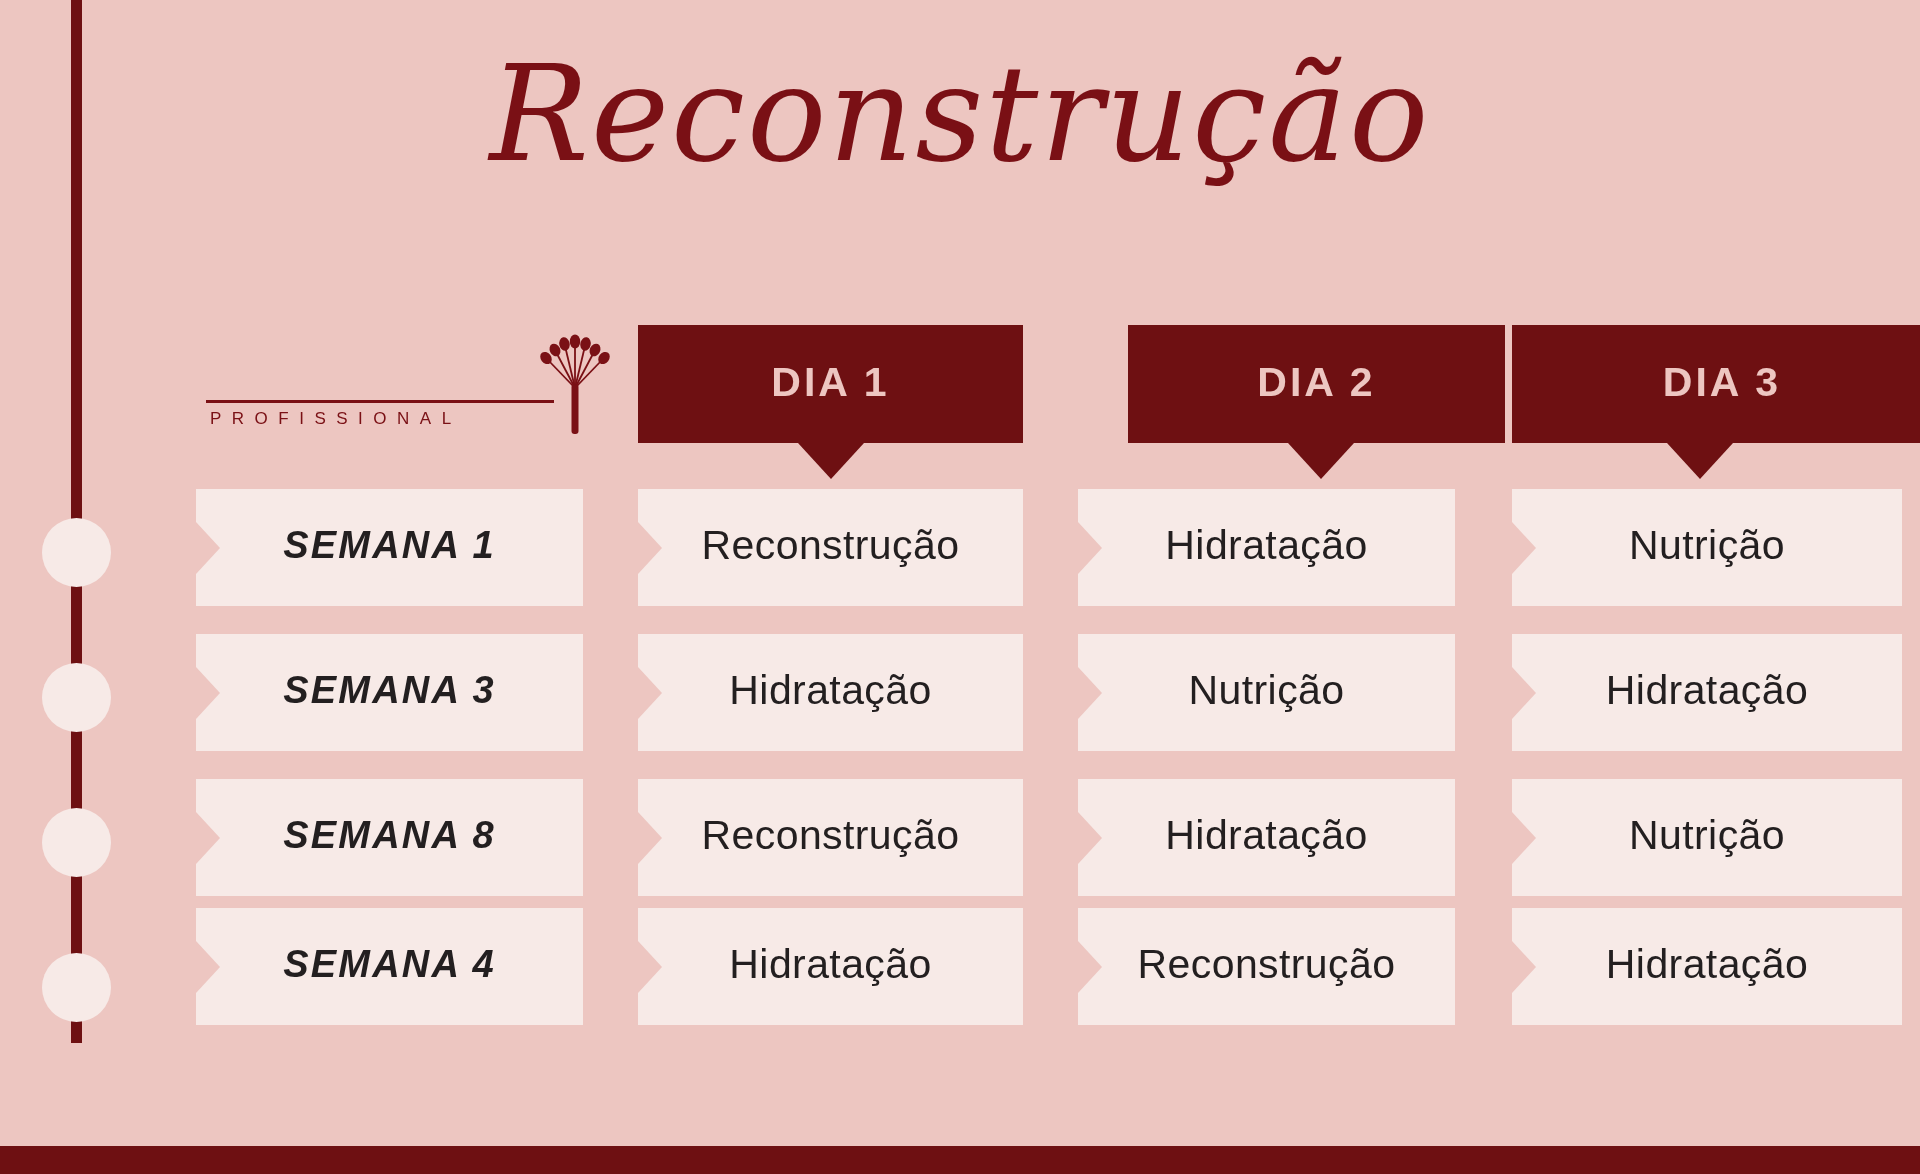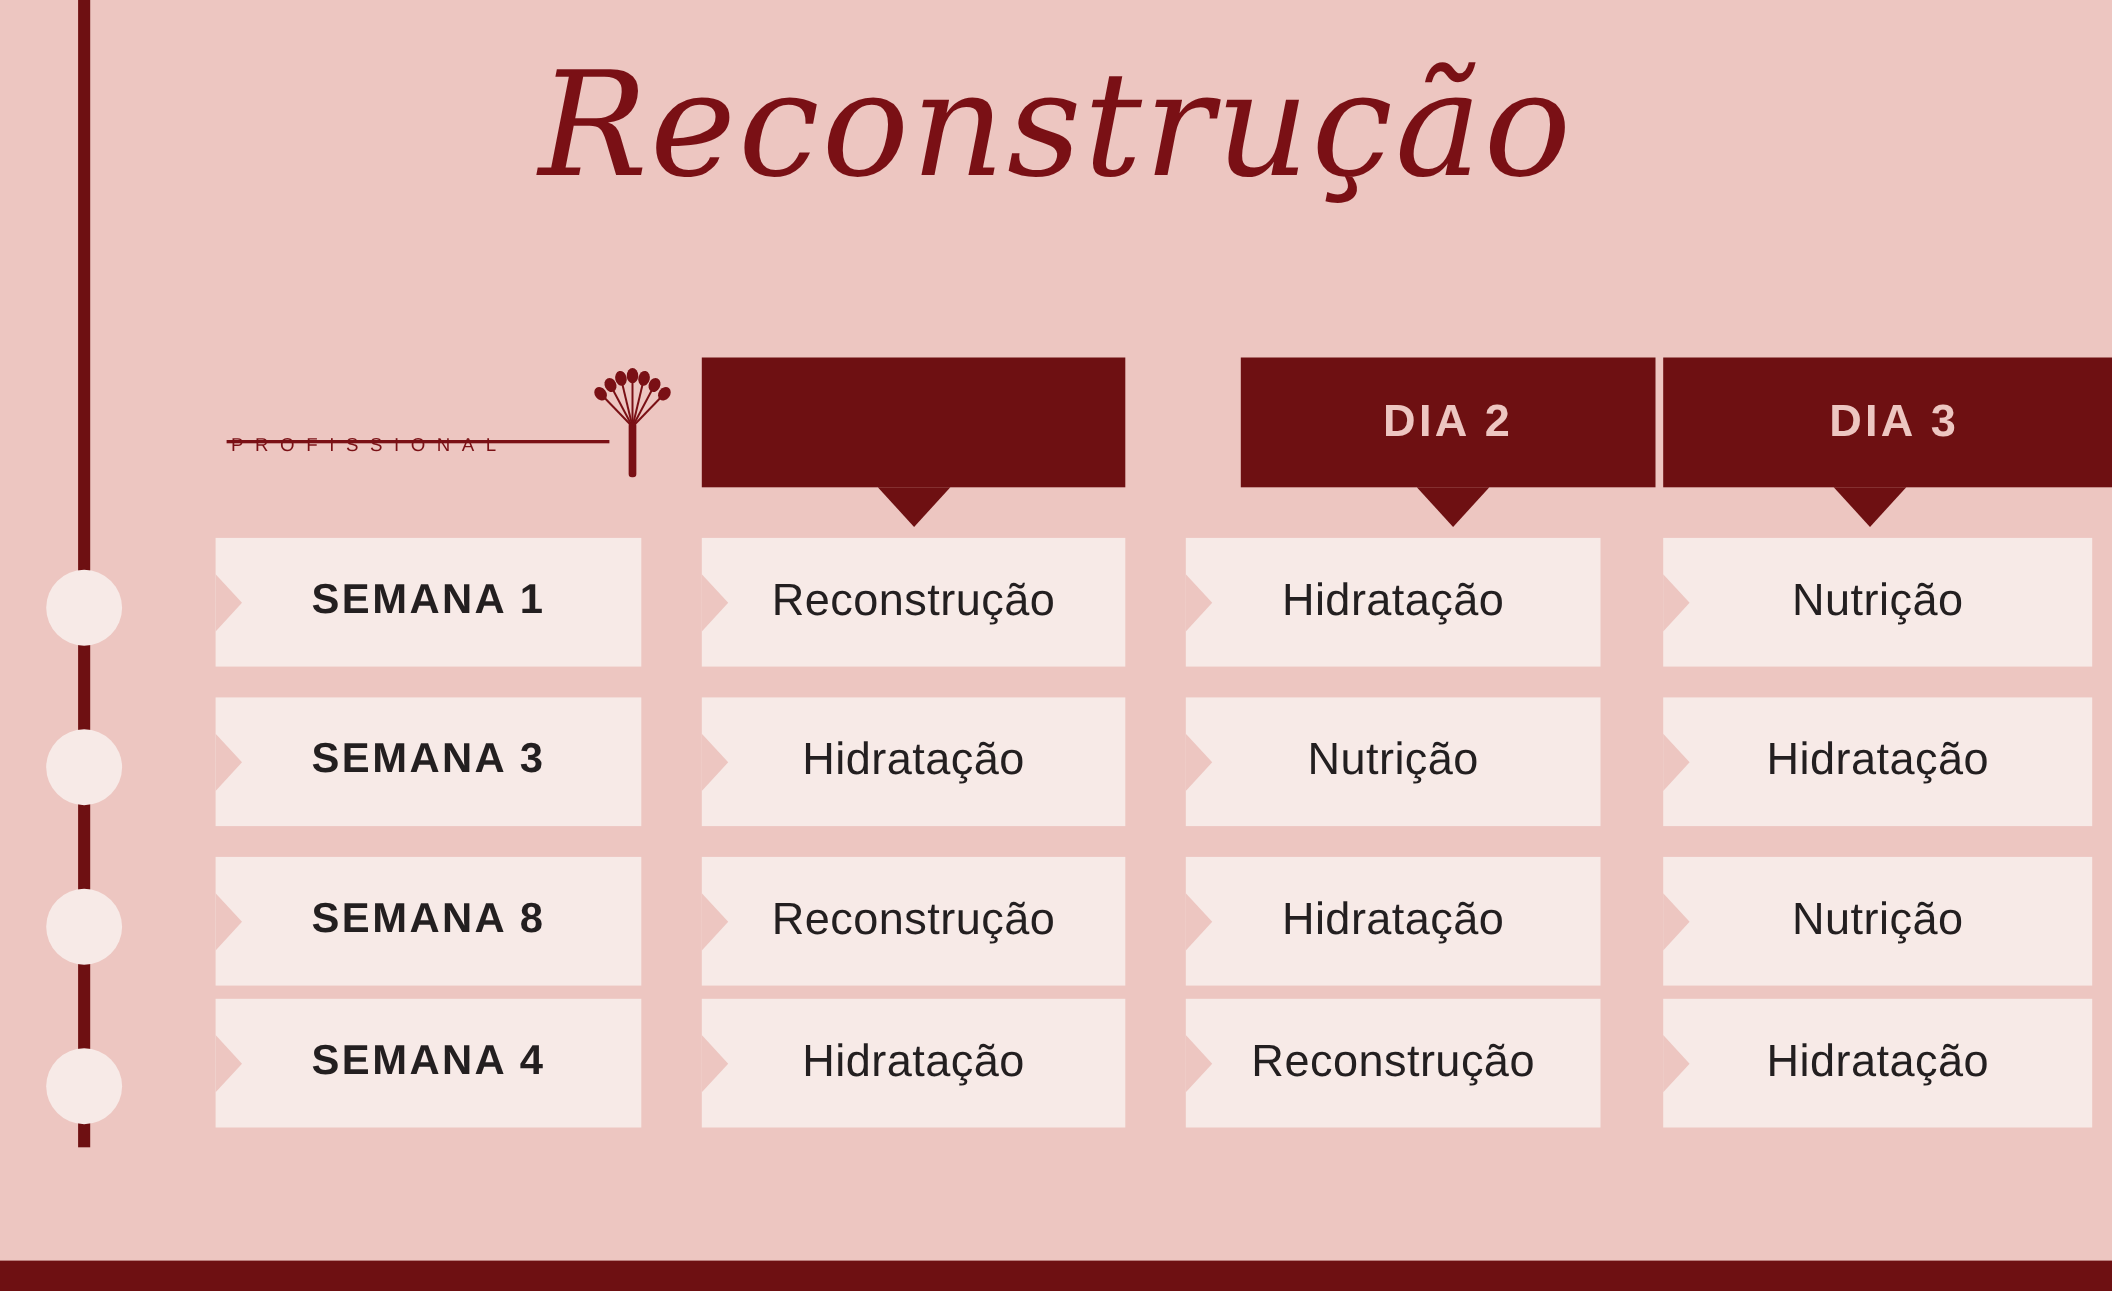--- a/index.html
+++ b/index.html
@@ -43,21 +43,21 @@
     font-family:"Liberation Sans",sans-serif;
     font-weight:400;font-size:54px;line-height:58px;
     letter-spacing:1.5px;
     color:#7A1015;
     white-space:nowrap;
   }
   #brand-rule{
     position:absolute;left:0;top:62px;width:348px;height:3px;background:#7A1015;
   }
   #brand-tagline{
-    position:absolute;left:4px;top:56px;
+    position:absolute;left:4px;top:70px;
     font-family:"Liberation Sans",sans-serif;
     font-weight:400;font-size:17px;line-height:22px;
     letter-spacing:10.5px;
     color:#7A1015;
     white-space:nowrap;
   }
   #dandelion-icon{
     position:absolute;left:330px;top:-12px;width:78px;height:108px;
   }
 
@@ -107,21 +107,21 @@
   
   .cell .cut{
     position:absolute;left:0;top:50%;margin-top:-26px;
     width:0;height:0;
     border-top:26px solid transparent;
     border-bottom:26px solid transparent;
     border-left:24px solid #EDC6C1;
   }
 
   
-  .col-week {left:196px;width:387px;}
+  .col-week {left:196px;width:387px;font-style:italic;}
   .col-d1   {left:638px;width:385px;}
   .col-d2   {left:1078px;width:377px;}
   .col-d3   {left:1512px;width:390px;}
 
   
   .row-1{top:489px;}
   .row-2{top:634px;}
   .row-3{top:779px;}
   .row-4{top:908px;}
 
@@ -162,20 +162,21 @@
       <ellipse cx="39" cy="15.5" rx="5.2" ry="7"></ellipse>
       <ellipse cx="49.5" cy="18" rx="5.2" ry="6.8" transform="rotate(13 49.5 18)"></ellipse>
       <ellipse cx="59" cy="24" rx="5.2" ry="6.6" transform="rotate(26 59 24)"></ellipse>
       <ellipse cx="68" cy="32" rx="5.2" ry="6.6" transform="rotate(38 68 32)"></ellipse>
       <rect x="35.5" y="58" width="7" height="50" rx="3"></rect>
     </g>
   </svg>
 </div>
 
 <div class="day-header" id="day-header-1">
+  <div class="day-label">DIA 1</div>
   <div class="notch"></div>
 </div>
 <div class="day-header" id="day-header-2">
   <div class="day-label">DIA 2</div>
   <div class="notch"></div>
 </div>
 <div class="day-header" id="day-header-3">
   <div class="day-label">DIA 3</div>
   <div class="notch"></div>
 </div>

